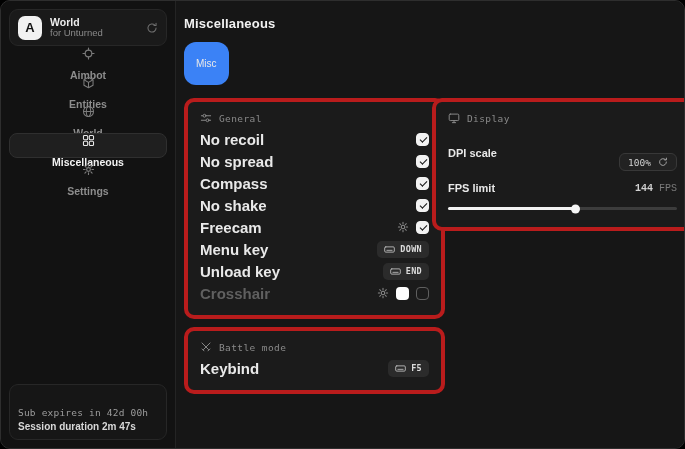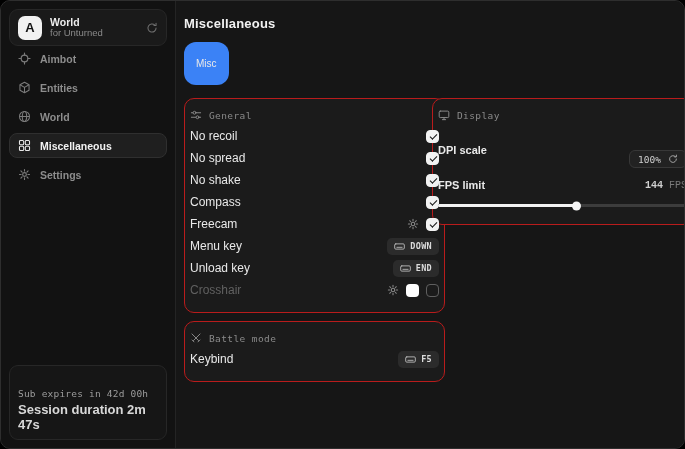--- a/index.html
+++ b/index.html
@@ -48,20 +48,21 @@
   .nav { display: flex; flex-direction: column; gap: 4px; }
   .nav-item {
     height: 25px;
     display: flex; align-items: center; gap: 9px;
     padding: 0 8px;
     border: 1px solid transparent;
     border-radius: 8px;
     color: #8d8d8d;
     font-size: 10.5px; font-weight: 600;
     cursor: default;
+    flex-direction: column;
   }
   .nav-item .ico { display: flex; color: #7b7b7b; }
   .nav-item.active {
     background: #1f1f1f;
     border-color: #2f2f2f;
     color: #f2f2f2;
   }
   .nav-item.active .ico { color: #e8e8e8; }
   .status-card {
     margin-top: auto;
@@ -69,55 +70,55 @@
     border-radius: 9px;
     padding: 22px 8px 7px;
     background: #161616;
   }
   .status-line1 {
     font-family: "DejaVu Sans Mono", monospace;
     font-size: 9.5px; color: #9c9c9c; letter-spacing: 0.2px;
   }
   .status-line2 {
     margin-top: 3px;
-    font-size: 13px; font-weight: 700; color: #d8d8d8;
+    font-size: 10px; font-weight: 700; color: #d8d8d8;
   }
   
   .main { flex: 1; padding: 15px 16px 0 8px; background: #161616; }
   .page-title { font-size: 13px; font-weight: 700; color: #f1f1f1; letter-spacing: 0.2px; }
   .tab-row { margin-top: 11px; }
   .tab-pill {
     display: inline-flex; align-items: center;
     background: #3b82f6;
     border-radius: 12px;
     padding: 16px 12px;
     font-size: 10px; font-weight: 400; color: #e9e9e9;
   }
   .columns { display: flex; gap: 12px; margin-top: 13px; align-items: flex-start; }
   .col { width: 236px; display: flex; flex-direction: column; gap: 8px; }
   .card {
     width: 261px;
     background: #1b1b1b;
-    border: 1px solid #b91c1c;
+    border: 4px solid #b91c1c;
     border-radius: 10px;
-    padding: 10px 5px 11px;
+    padding: 10px 12px 11px;
   }
   .card-header {
     display: flex; align-items: center; gap: 7px;
     color: #8a8a8a;
     font-family: "DejaVu Sans Mono", monospace;
     font-size: 9.5px; letter-spacing: 0.4px;
   }
   .card-header .ico { display: flex; color: #8a8a8a; }
   .rows { margin-top: 4px; }
   .row {
     height: 22px;
     display: flex; align-items: center; justify-content: space-between;
   }
-  .row-label { font-size: 12px; font-weight: 400; color: #e9e9e9; }
+  .row-label { font-size: 15px; font-weight: 700; color: #e9e9e9; }
   .row.disabled .row-label { color: #606060; }
   .controls { display: flex; align-items: flex-start; gap: 7px; }
   .gear-btn { display: flex; color: #8a8a8a; cursor: pointer; }
   .checkbox {
     width: 13px; height: 13px;
     border: 1.3px solid #5f5f5f;
     border-radius: 4px;
     position: relative;
     background: transparent;
   }
@@ -311,27 +312,27 @@
                   <span class="checkbox checked"></span>
                 </span>
             </div>
             <div class="row">
               <span class="row-label">No spread</span>
               <span class="controls">
                   <span class="checkbox checked"></span>
                 </span>
             </div>
             <div class="row">
+              <span class="row-label">Compass</span>
+              <span class="controls">
+                  <span class="checkbox checked"></span>
+                </span>
+            </div>
+            <div class="row">
               <span class="row-label">No shake</span>
-              <span class="controls">
-                  <span class="checkbox checked"></span>
-                </span>
-            </div>
-            <div class="row">
-              <span class="row-label">Compass</span>
               <span class="controls">
                   <span class="checkbox checked"></span>
                 </span>
             </div>
             <div class="row">
               <span class="row-label">Freecam</span>
               <span class="controls">
                 <span class="gear-btn">
                     <svg width="12" height="12" viewBox="0 0 16 16">
                       <use href="#i-gear"></use>

